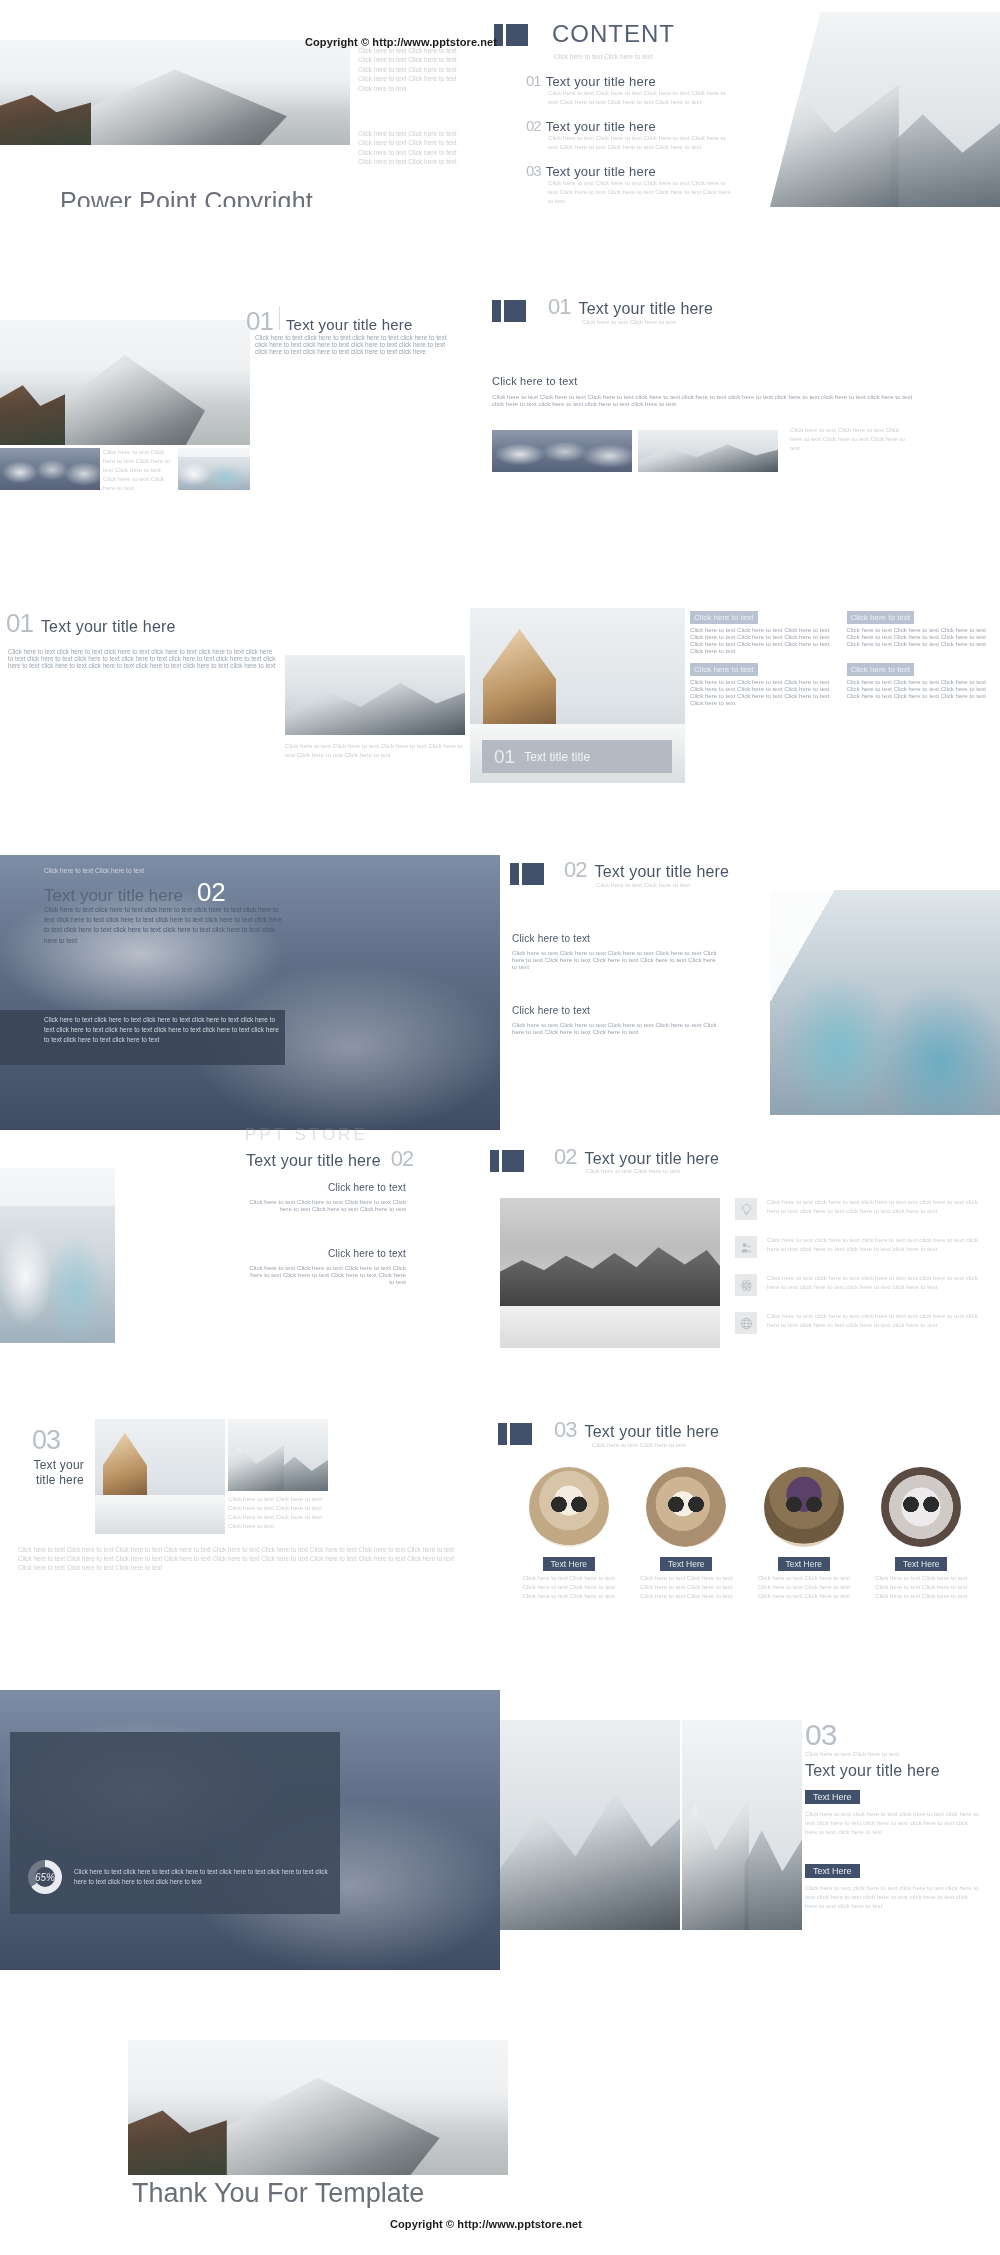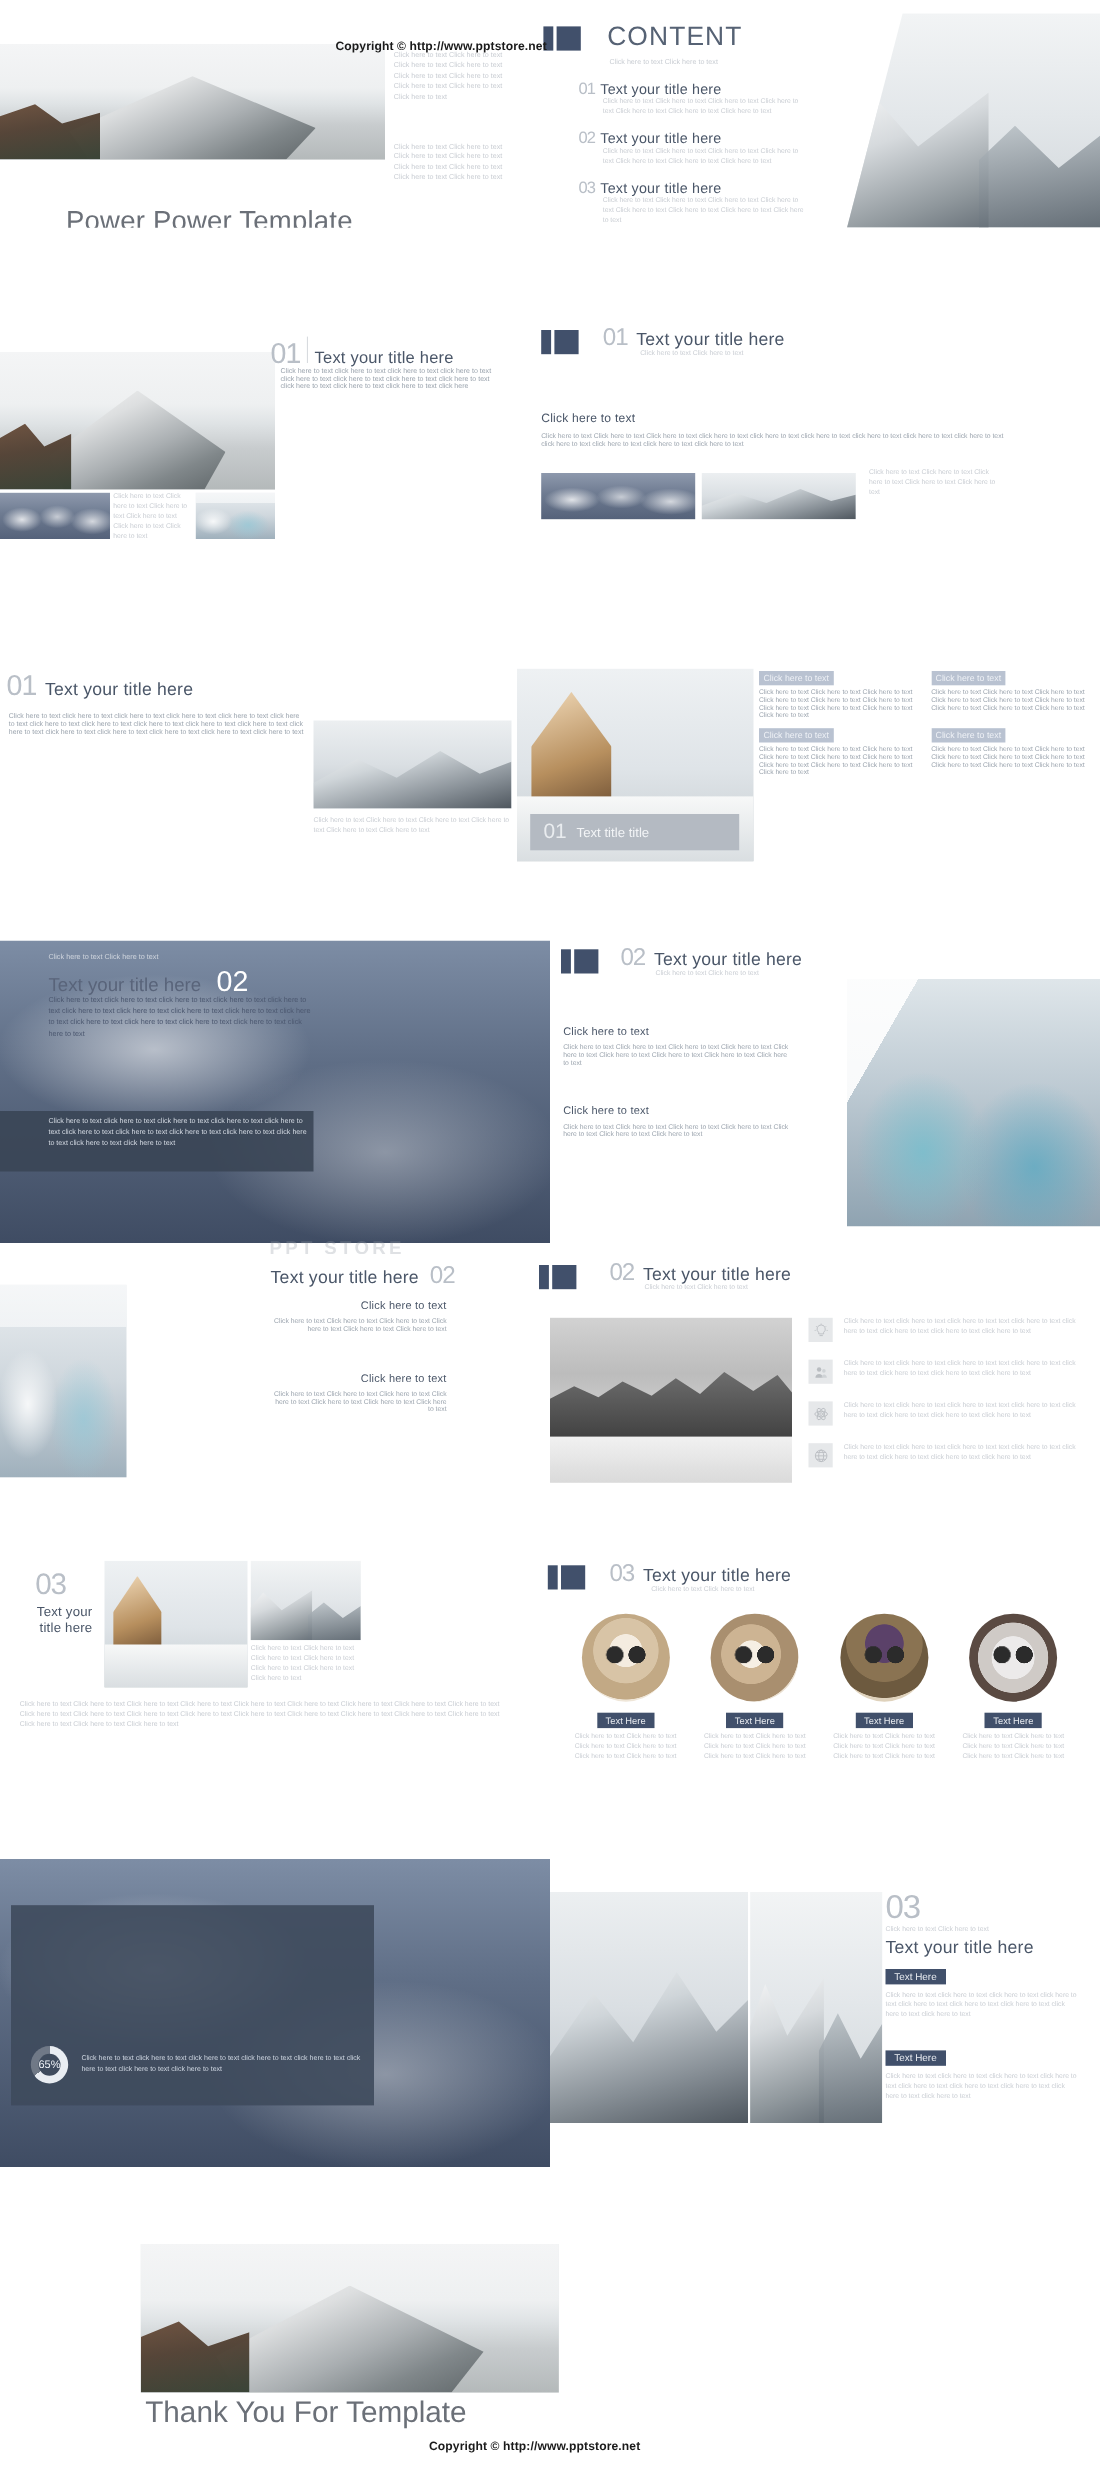--- a/index.html
+++ b/index.html
@@ -116,32 +116,32 @@
   
   .icotile{width:22px;height:22px;background:#e6e8ea;display:flex;align-items:center;justify-content:center;}
   .icotile svg{width:15px;height:15px;fill:none;stroke:#b9bdc1;stroke-width:1.3;}
 
   
   .wm {
     position:absolute; font-weight:bold; color:#1b1b1b;
     font-size:11px; letter-spacing:.1px; white-space:nowrap; font-family:"Liberation Sans", sans-serif;
   }
   .wm-ghost{
-    position:absolute; color:rgba(150,156,164,.30); font-weight:bold;
+    position:absolute; color:rgba(150,156,164,.30); font-weight:normal;
     letter-spacing:3px; white-space:nowrap;
   }
 </style>
 </head>
 <body>
 
 <div class="sheet">
 
   <div class="slide" style="left:0;top:12px;width:470px;height:195px;">
     <div class="photo pk-a" style="position:absolute;left:0;top:28px;width:350px;height:105px;"></div>
-    <div class="ttl" style="position:absolute;left:60px;top:175px;font-size:25px;font-weight:300;color:#6b7078;">Power Power Template</div>
+    <div class="ttl" style="position:absolute;left:60px;top:175px;font-size:25px;font-weight:300;color:#6b7078;">Power Point Copyright</div>
     <div class="ph" style="position:absolute;left:358px;top:34px;width:100px;font-size:6.5px;">Click here to text Click here to text Click here to text Click here to text Click here to text Click here to text Click here to text Click here to text Click here to text</div>
     <div class="ph" style="position:absolute;left:358px;top:117px;width:100px;font-size:6.5px;">Click here to text Click here to text Click here to text Click here to text Click here to text Click here to text Click here to text Click here to text</div>
   </div>
 
   <div class="slide" style="left:470px;top:12px;width:530px;height:195px;">
     <div class="photo pk-c" style="position:absolute;right:0;top:0;width:230px;height:195px;clip-path:polygon(22% 0,100% 0,100% 100%,0 100%);"></div>
     <div class="marks" style="position:absolute;left:24px;top:12px;">
         <i class="s1"></i>
         <i class="s2"></i>
       </div>
@@ -389,21 +389,21 @@
     </div>
   </div>
 
   <div class="slide" style="left:0;top:1690px;width:500px;height:280px;">
     <div class="photo pk-g" style="position:absolute;inset:0;"></div>
     <div style="position:absolute;left:10px;top:42px;width:330px;height:182px;background:rgba(62,74,92,.90);"></div>
 
 
 
     <div style="position:absolute;left:28px;top:170px;display:flex;align-items:center;gap:12px;">
-      <div class="ring" style="background:conic-gradient(#e9edf2 0 65%, rgba(255,255,255,.25) 65% 100%);">
+      <div class="ring" style="background:conic-gradient(#e9edf2 0 65%, rgba(255,255,255,.25) 65% 100%);font-style:italic;">
         <span style="position:absolute;inset:7px;border-radius:50%;background:#3f4b5d;"></span>
         <span class="lbl">65%</span>
       </div>
       <div style="width:255px;font-size:6.4px;line-height:1.6;color:#cdd5e0;">Click here to text click here to text click here to text click here to text click here to text click here to text click here to text click here to text</div>
     </div>
   </div>
 
   <div class="slide" style="left:500px;top:1720px;width:500px;height:250px;">
     <div class="photo pk-h" style="position:absolute;left:0;top:0;width:180px;height:210px;"></div>
     <div class="photo pk-c" style="position:absolute;left:182px;top:0;width:120px;height:210px;"></div>

